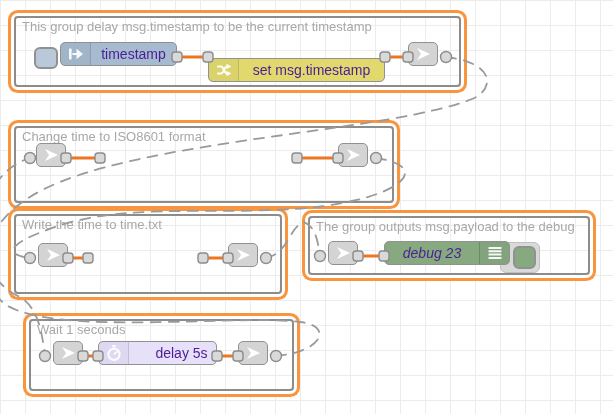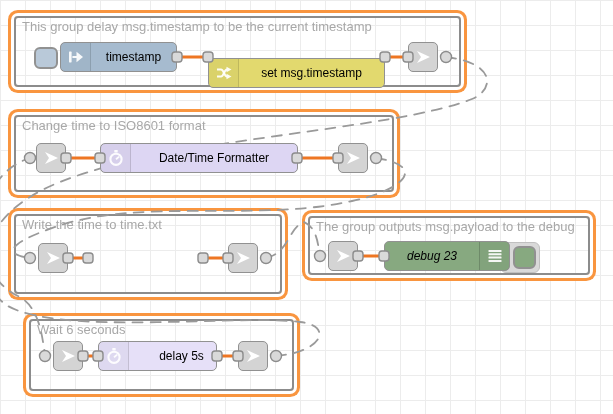--- a/index.html
+++ b/index.html
@@ -21,24 +21,24 @@
     position:absolute;top:1px;left:6px;
     font-size:13px;color:#a8a8a8;white-space:nowrap;
   }
   svg.layer{position:absolute;left:0;top:0;pointer-events:none;}
   #wire-layer{z-index:2;}
   #port-layer{z-index:4;}
   .wire{fill:none;stroke:#ee7623;stroke-width:3;stroke-linecap:round;}
   .link-wire{fill:none;stroke:#9a9a9a;stroke-width:1.8;stroke-dasharray:10 8;stroke-linecap:round;pointer-events:all;}
   .port{fill:#d9d9d9;stroke:#8c8c8c;stroke-width:1.4;pointer-events:all;}
   .node{
-    position:absolute;z-index:3;height:30px;box-sizing:border-box;
+    position:absolute;z-index:3;height:24px;box-sizing:border-box;
     border:1.5px solid #919191;border-radius:5px;
     display:flex;align-items:stretch;
-    font-size:12px;color:#000000;
+    font-size:14px;color:#4c1d95;
   }
   .icon-box{
     width:29px;flex:none;display:flex;align-items:center;justify-content:center;
     border-right:1px solid rgba(0,0,0,0.12);background:rgba(0,0,0,0.03);
   }
   .icon-box.right-side{border-right:none;border-left:1px solid rgba(0,0,0,0.15);}
   .node-label{
     flex:1;display:flex;align-items:center;justify-content:center;
     padding:0 8px;white-space:nowrap;
   }
@@ -55,31 +55,31 @@
   .icon-svg{display:block;}
 </style>
 </head>
 <body>
 
 <div id="canvas">
 
   <div class="group" style="left: 14px; top: 16px; width: 447px; height: 71px; --ring: #f9953f;">
     <div class="group-title">This group delay msg.timestamp to be the current timestamp</div>
   </div>
-  <div class="group" style="left: 14px; top: 115px; width: 380px; height: 77px; --ring: #f9953f;">
+  <div class="group" style="left: 14px; top: 126px; width: 380px; height: 77px; --ring: #f9953f;">
     <div class="group-title">Change time to ISO8601 format</div>
   </div>
   <div class="group" style="left: 14px; top: 214px; width: 268px; height: 80px; --ring: #f9953f;">
     <div class="group-title">Write the time to time.txt</div>
   </div>
   <div class="group" style="left: 308px; top: 216px; width: 282px; height: 59px; text-decoration: underline; --ring: #f9953f;">
     <div class="group-title">The group outputs msg.payload to the debug</div>
   </div>
   <div class="group" style="left: 29px; top: 319px; width: 265px; height: 72px; --ring: #f9953f;">
-    <div class="group-title">Wait 6 seconds</div>
+    <div class="group-title">Wait 1 seconds</div>
   </div>
 
   <svg id="wire-layer" class="layer" width="613" height="414" viewBox="0 0 613 414">
 
     <path class="wire" d="M177 57 H208" style="stroke: rgb(238, 118, 35);"></path>
     <path class="wire" d="M385 57 H408" style="stroke: rgb(238, 118, 35);"></path>
     <path class="wire" d="M66 158 H100" style="stroke: rgb(238, 118, 35);"></path>
     <path class="wire" d="M297 158 H338" style="stroke: rgb(238, 118, 35);"></path>
     <path class="wire" d="M68 258 H88" style="stroke: rgb(238, 118, 35);"></path>
     <path class="wire" d="M203 258 H228" style="stroke: rgb(238, 118, 35);"></path>
@@ -127,30 +127,20 @@
   </div>
 
   <div class="node link-node" style="left: 36px; top: 143px; background-color: rgb(212, 212, 212);">
     <span>
       <svg class="icon-svg" width="20" height="20" viewBox="0 0 20 20" fill="#fff">
         <polygon points="4,4 17,10 4,16 8,10"></polygon>
       </svg>
     </span>
   </div>
 
-  <div class="node" style="left: 100px; top: 143px; width: 198px; background-color: rgb(221, 214, 243);">
-    <span class="icon-box">
-      <svg class="icon-svg" width="20" height="20" viewBox="0 0 20 20">
-        <circle cx="10" cy="11.3" r="5.6" fill="none" stroke="#fff" stroke-width="2.1" opacity="0.92"></circle>
-        <rect x="8.3" y="2" width="3.4" height="2.6" rx="0.6" fill="#fff" opacity="0.92"></rect>
-        <path d="M10 11.3 L13.2 8.6" stroke="#fff" stroke-width="1.8" opacity="0.92"></path>
-      </svg>
-    </span>
-    <span class="node-label">Date/Time Formatter</span>
-  </div>
 
   <div class="node link-node" style="left: 338px; top: 143px; background-color: rgb(212, 212, 212);">
     <span>
       <svg class="icon-svg" width="20" height="20" viewBox="0 0 20 20" fill="#fff">
         <polygon points="4,4 17,10 4,16 8,10"></polygon>
       </svg>
     </span>
   </div>
 
   <div class="node link-node" style="left: 38px; top: 243px; background-color: rgb(212, 212, 212);">

